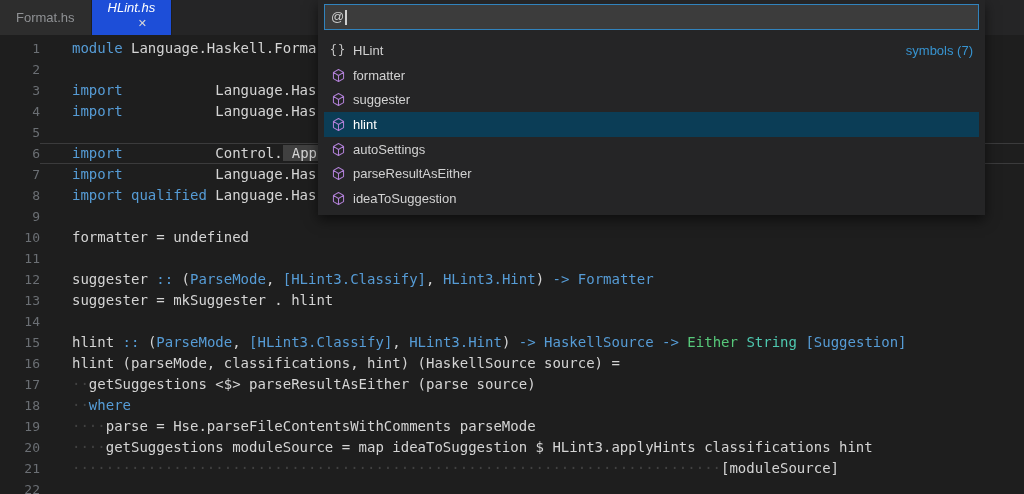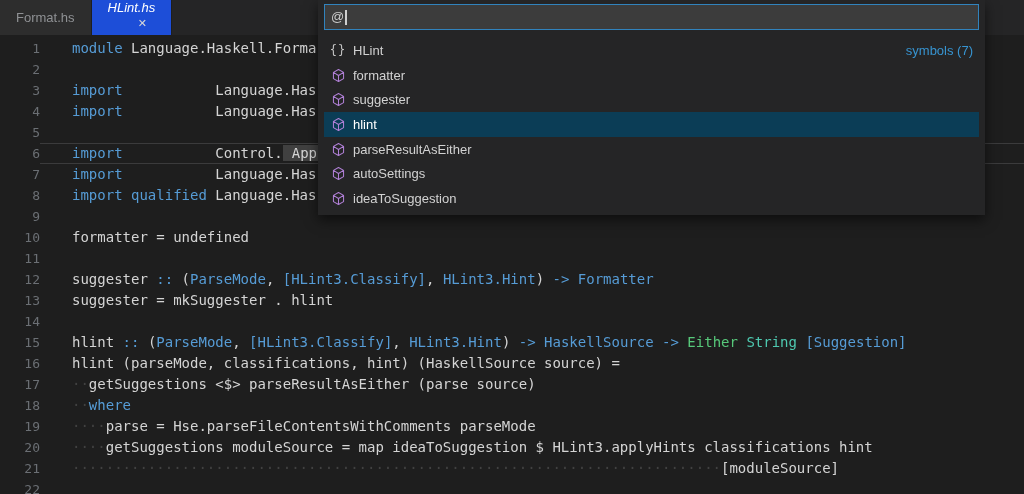--- a/index.html
+++ b/index.html
@@ -195,29 +195,29 @@
             </svg>
           </span>
           <span class="qo-label">hlint</span>
         </div>
         <div class="qo-row">
           <span class="qo-icon">
             <svg width="15" height="15" viewBox="0 0 16 16">
               <path d="M8 1.6 L13.4 4.7 V11.3 L8 14.4 L2.6 11.3 V4.7 Z M2.6 4.7 L8 8 M13.4 4.7 L8 8 M8 8 V14.4" stroke="#b180d7" fill="none" stroke-width="1.1" stroke-linejoin="round"></path>
             </svg>
           </span>
+          <span class="qo-label">autoSettings</span>
+        </div>
+        <div class="qo-row">
+          <span class="qo-icon">
+            <svg width="15" height="15" viewBox="0 0 16 16">
+              <path d="M8 1.6 L13.4 4.7 V11.3 L8 14.4 L2.6 11.3 V4.7 Z M2.6 4.7 L8 8 M13.4 4.7 L8 8 M8 8 V14.4" stroke="#b180d7" fill="none" stroke-width="1.1" stroke-linejoin="round"></path>
+            </svg>
+          </span>
           <span class="qo-label">parseResultAsEither</span>
-        </div>
-        <div class="qo-row">
-          <span class="qo-icon">
-            <svg width="15" height="15" viewBox="0 0 16 16">
-              <path d="M8 1.6 L13.4 4.7 V11.3 L8 14.4 L2.6 11.3 V4.7 Z M2.6 4.7 L8 8 M13.4 4.7 L8 8 M8 8 V14.4" stroke="#b180d7" fill="none" stroke-width="1.1" stroke-linejoin="round"></path>
-            </svg>
-          </span>
-          <span class="qo-label">autoSettings</span>
         </div>
         <div class="qo-row">
           <span class="qo-icon">
             <svg width="15" height="15" viewBox="0 0 16 16">
               <path d="M8 1.6 L13.4 4.7 V11.3 L8 14.4 L2.6 11.3 V4.7 Z M2.6 4.7 L8 8 M13.4 4.7 L8 8 M8 8 V14.4" stroke="#b180d7" fill="none" stroke-width="1.1" stroke-linejoin="round"></path>
             </svg>
           </span>
           <span class="qo-label">ideaToSuggestion</span>
         </div>
       </div>

